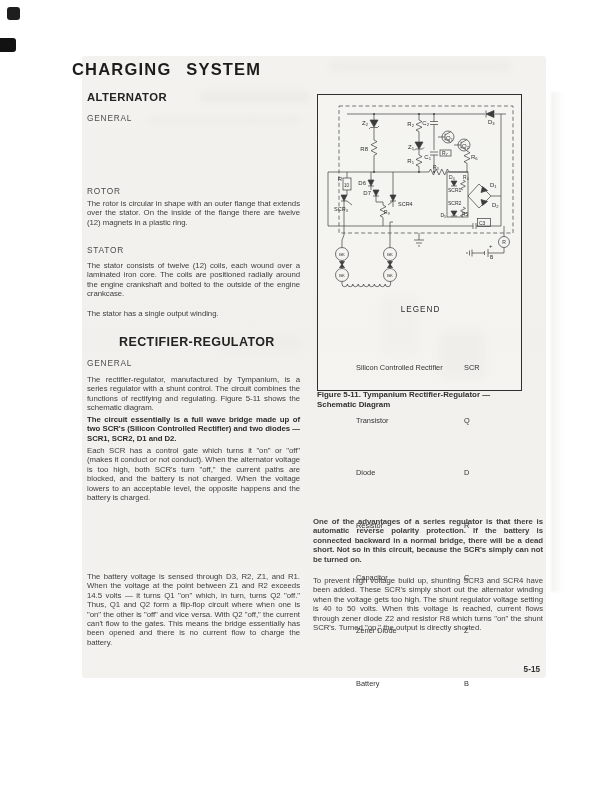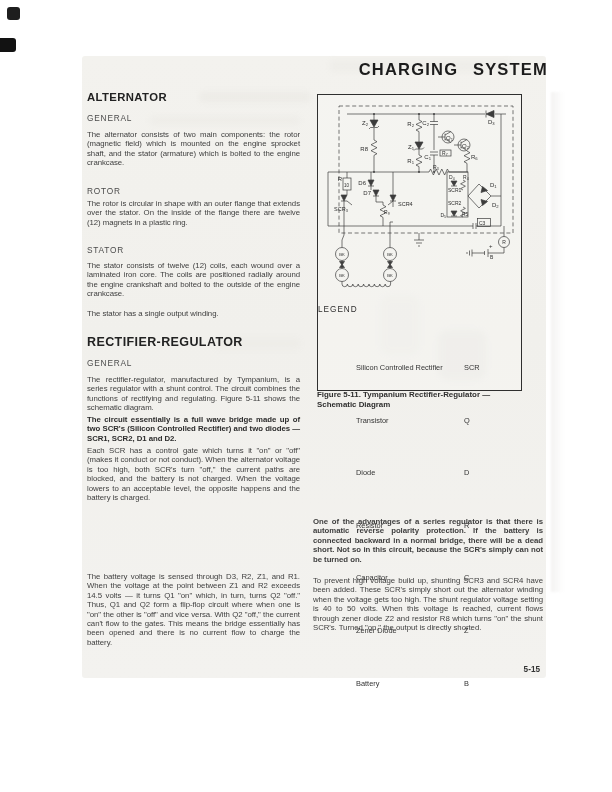--- a/index.html
+++ b/index.html
@@ -9,35 +9,35 @@
   .page-scan{position:absolute;left:82px;top:56px;width:464px;height:622px;
              background:linear-gradient(180deg,#f3f2ee 0%,#f1f0ec 45%,#f3f2ef 100%);
              border-radius:3px;}
   
   .mark1{position:absolute;left:7px;top:7px;width:13px;height:13px;background:#1e1e1e;border-radius:3px;}
   .mark2{position:absolute;left:0;top:38px;width:16px;height:14px;background:#121212;border-radius:0 3px 3px 0;}
   .smudge{position:absolute;background:#b9b5ac;filter:blur(3px);pointer-events:none;}
   .edge-shade{position:absolute;left:551px;top:92px;width:13px;height:500px;
               background:linear-gradient(90deg,rgba(160,156,148,0.12),rgba(160,156,148,0));filter:blur(1px);}
   
-  .doc-title{position:absolute;left:72px;top:60px;width:476px;text-align:right;
+  .doc-title{position:absolute;left:72px;top:60px;width:476px;text-align:left;
              font-size:16.5px;font-weight:bold;letter-spacing:1.2px;word-spacing:9px;color:#1c1c1c;}
   .h1{position:absolute;font-size:11.3px;font-weight:bold;letter-spacing:0.4px;color:#222;}
   .h1.big{font-size:12.5px;}
   .h2{position:absolute;font-size:8.3px;letter-spacing:0.8px;color:#4b4b4b;}
   .body-p{position:absolute;font-size:7.8px;line-height:9.4px;color:#3e3e3e;
           text-align:justify;letter-spacing:-0.05px;}
   .body-p.emph{font-weight:bold;color:#2c2c2c;}
   .col-left{left:87px;width:213px;}
   .col-right{left:313px;width:230px;}
   
   .figure-box{position:absolute;left:317px;top:94px;width:205px;height:297px;
               border:1.5px solid #2f2f2f;background:rgba(250,249,246,0.35);box-sizing:border-box;}
   .figure-box svg{position:absolute;left:0;top:0;}
-  .legend-title{position:absolute;left:0;top:210px;width:205px;text-align:left;
+  .legend-title{position:absolute;left:0;top:210px;width:205px;text-align:center;
                 font-size:8.2px;letter-spacing:1px;color:#2e2e2e;}
   .legend-rows{position:absolute;left:38px;top:224px;width:150px;}
   .leg-row{position:relative;height:8.6px;font-size:7.4px;color:#333;margin-top:44px;}
   .leg-label{display:inline-block;}
   .leg-code{position:absolute;left:108px;top:0;}
   .caption{position:absolute;left:317px;width:205px;
            font-size:7.9px;font-weight:bold;color:#2e2e2e;}
   .page-num{position:absolute;left:500px;top:665px;width:40px;text-align:right;
             font-size:8.2px;font-weight:bold;color:#333;}
 </style>
@@ -56,30 +56,29 @@
   <div class="smudge" style="left:330px;top:60px;width:180px;height:12px;opacity:0.07;"></div>
   <div class="smudge" style="left:438px;top:330px;width:48px;height:50px;opacity:0.10;border-radius:10px;"></div>
   <div class="smudge" style="left:380px;top:295px;width:40px;height:60px;opacity:0.06;border-radius:10px;"></div>
   <div class="smudge" style="left:215px;top:338px;width:85px;height:11px;opacity:0.06;"></div>
   <div class="edge-shade"></div>
 
   <div class="doc-title">CHARGING SYSTEM</div>
 
   <div class="h1 col-left" style="top:91px;">ALTERNATOR</div>
   <div class="h2 col-left" style="top:113px;">GENERAL</div>
-  <div class="body-p col-left" style="top:130px;">The alternator consists of two main components: the rotor (magnetic field) which is mounted on the engine sprocket shaft, and the stator (armature) which is bolted to the engine crankcase.</div>
 
   <div class="h2 col-left" style="top:186px;">ROTOR</div>
   <div class="body-p col-left" style="top:199px;">The rotor is circular in shape with an outer flange that extends over the stator. On the inside of the flange there are twelve (12) magnets in a plastic ring.</div>
 
   <div class="h2 col-left" style="top:245px;">STATOR</div>
   <div class="body-p col-left" style="top:261px;">The stator consists of twelve (12) coils, each wound over a laminated iron core. The coils are positioned radially around the engine crankshaft and bolted to the outside of the engine crankcase.</div>
   <div class="body-p col-left" style="top:309px;">The stator has a single output winding.</div>
 
-  <div class="h1 big col-left" style="top:335px;">RECTIFIER-REGULATOR</div>
+  <div class="h1 big col-left" style="top:335px;margin-left:32px;">RECTIFIER-REGULATOR</div>
   <div class="h2 col-left" style="top:358px;">GENERAL</div>
   <div class="body-p col-left" style="top:375px;">The rectifier-regulator, manufactured by Tympanium, is a series regulator with a shunt control. The circuit combines the functions of rectifying and regulating. Figure 5-11 shows the schematic diagram.</div>
   <div class="body-p emph col-left" style="top:415px;">The circuit essentially is a full wave bridge made up of two SCR's (Silicon Controlled Rectifier) and two diodes — SCR1, SCR2, D1 and D2.</div>
   <div class="body-p col-left" style="top:446px;">Each SCR has a control gate which turns it "on" or "off" (makes it conduct or not conduct). When the alternator voltage is too high, both SCR's turn "off," the current paths are blocked, and the battery is not charged. When the voltage lowers to an acceptable level, the opposite happens and the battery is charged.</div>
   <div class="body-p col-left" style="top:572px;">The battery voltage is sensed through D3, R2, Z1, and R1. When the voltage at the point between Z1 and R2 exceeds 14.5 volts — it turns Q1 "on" which, in turn, turns Q2 "off." Thus, Q1 and Q2 form a flip-flop circuit where when one is "on" the other is "off" and vice versa. With Q2 "off," the current can't flow to the gates. This means the bridge essentially has been opened and there is no current flow to charge the battery.</div>
 
   <div class="figure-box">
     <svg width="205" height="297" viewBox="0 0 205 297">
       <g stroke="#3c3c3c" stroke-width="0.7" fill="none">
 

